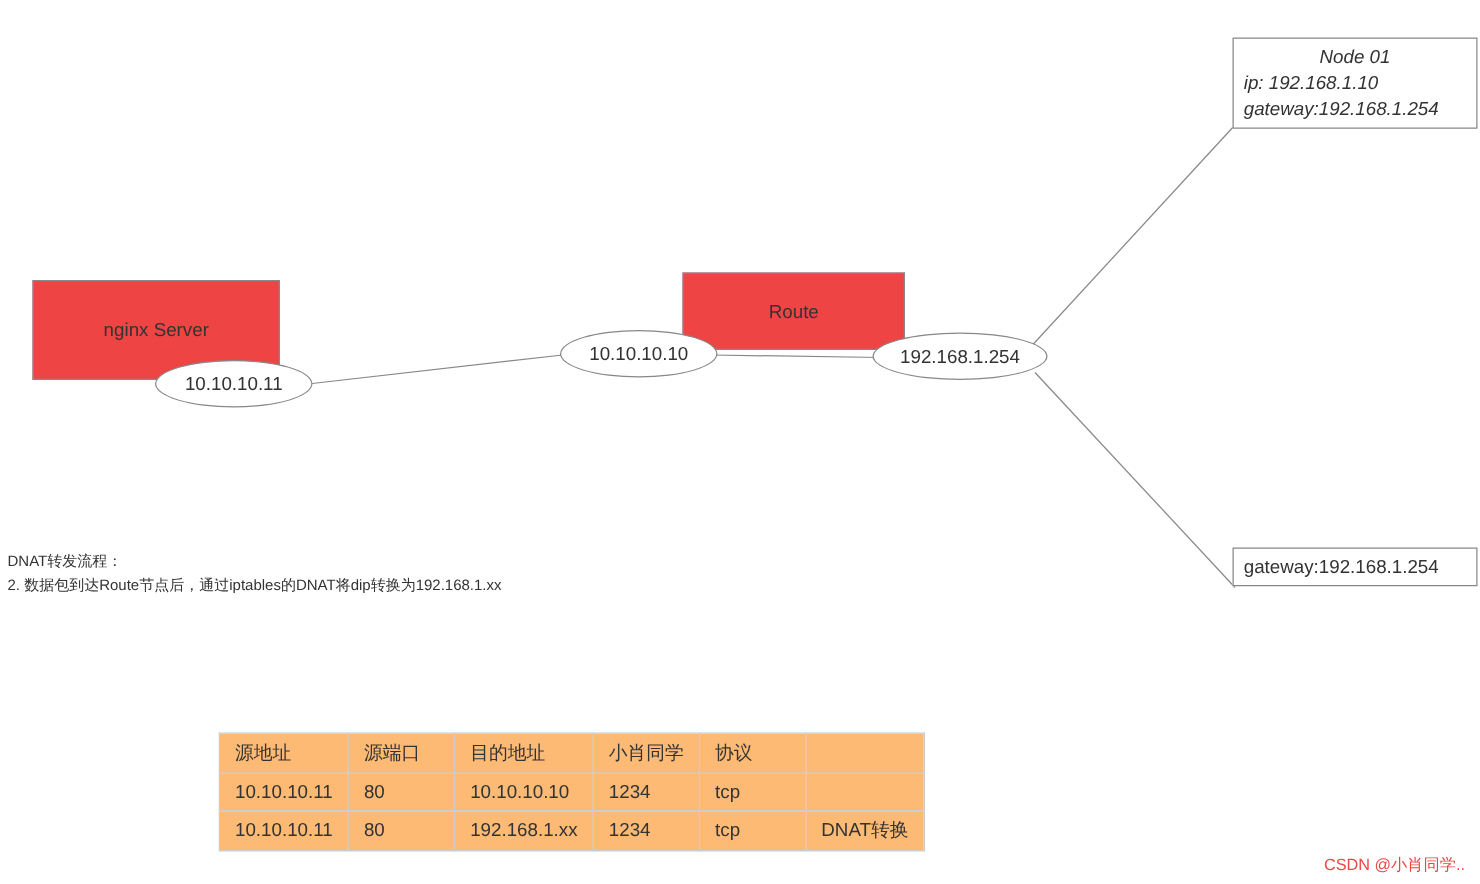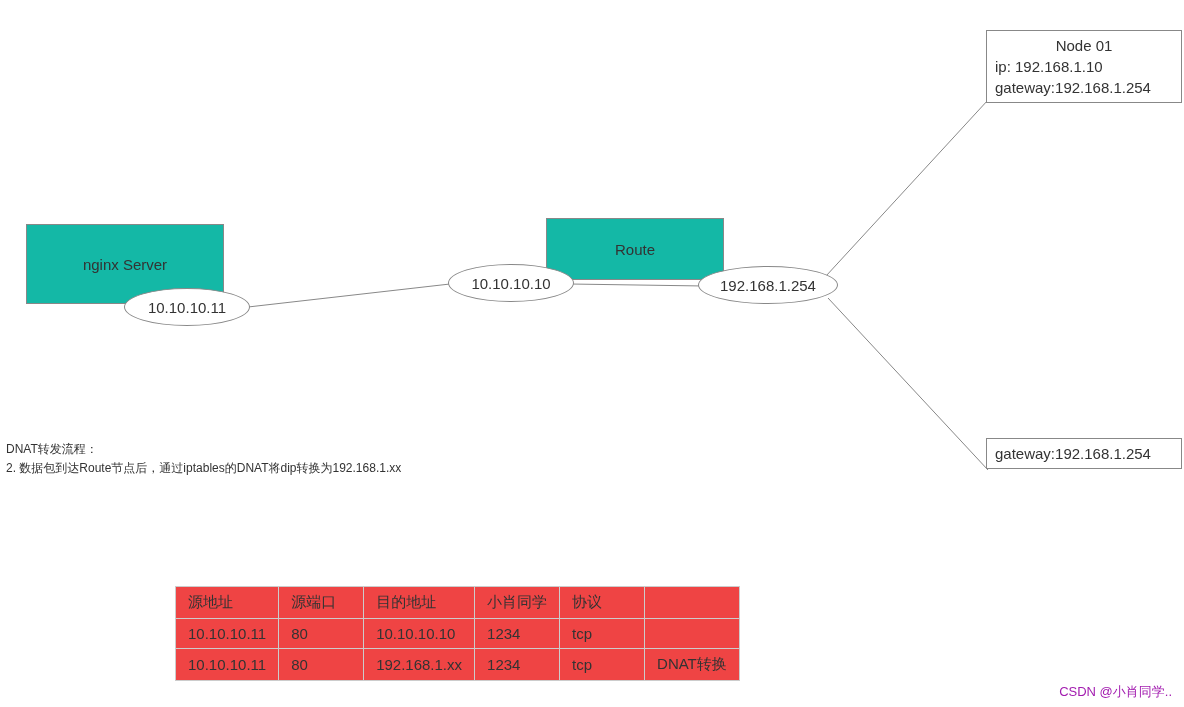--- a/index.html
+++ b/index.html
@@ -13,21 +13,21 @@
       position: relative;
     }
     .canvas {
       position: relative;
       width: 1184px;
       height: 707px;
     }
     .box {
       position: absolute;
       border: 1px solid #888;
-      background: #14b8a6;
+      background: #ef4444;
       display: flex;
       align-items: center;
       justify-content: center;
       text-align: center;
       font-size: 15px;
     }
     .node-box {
       position: absolute;
       border: 1px solid #888;
       background: #fff;
@@ -69,30 +69,30 @@
     }
     table.data {
       border-collapse: collapse;
       font-size: 15px;
     }
     table.data td {
       border: 1px solid #ccc;
       padding: 6px 12px;
       text-align: left;
       min-width: 85px;
-      background: #ef4444;
+      background: #fdba74;
     }
     table.data tr:first-child td {
       font-weight: normal;
     }
     .watermark {
       position: absolute;
       right: 12px;
       bottom: 6px;
-      color: #a21caf;
+      color: #ef4444;
       font-size: 13px;
     }
   </style>
 </head>
 <body>
 
 <div class="canvas">
 
   <svg class="lines">
     <line x1="248" y1="307" x2="450" y2="284" stroke="#888" stroke-width="1"></line>
@@ -114,21 +114,21 @@
   </div>
 
   <div class="ellipse" style="left:448px; top:264px; width:126px; height:38px;">
     <span>10.10.10.10</span>
   </div>
 
   <div class="ellipse" style="left:698px; top:266px; width:140px; height:38px;justify-content:center;">
     <span>192.168.1.254</span>
   </div>
 
-  <div class="node-box" style="left:986px; top:30px; width:196px;">
+  <div class="node-box" style="left:986px; top:30px; width:196px;font-style:italic;">
     <div style="text-align:center;">Node 01</div>
     <div>ip:   192.168.1.10</div>
     <div>gateway:192.168.1.254</div>
   </div>
 
   <div class="node-box" style="left:986px; top:438px; width:196px;">
     <div>gateway:192.168.1.254</div>
   </div>
 
   <div class="desc">

